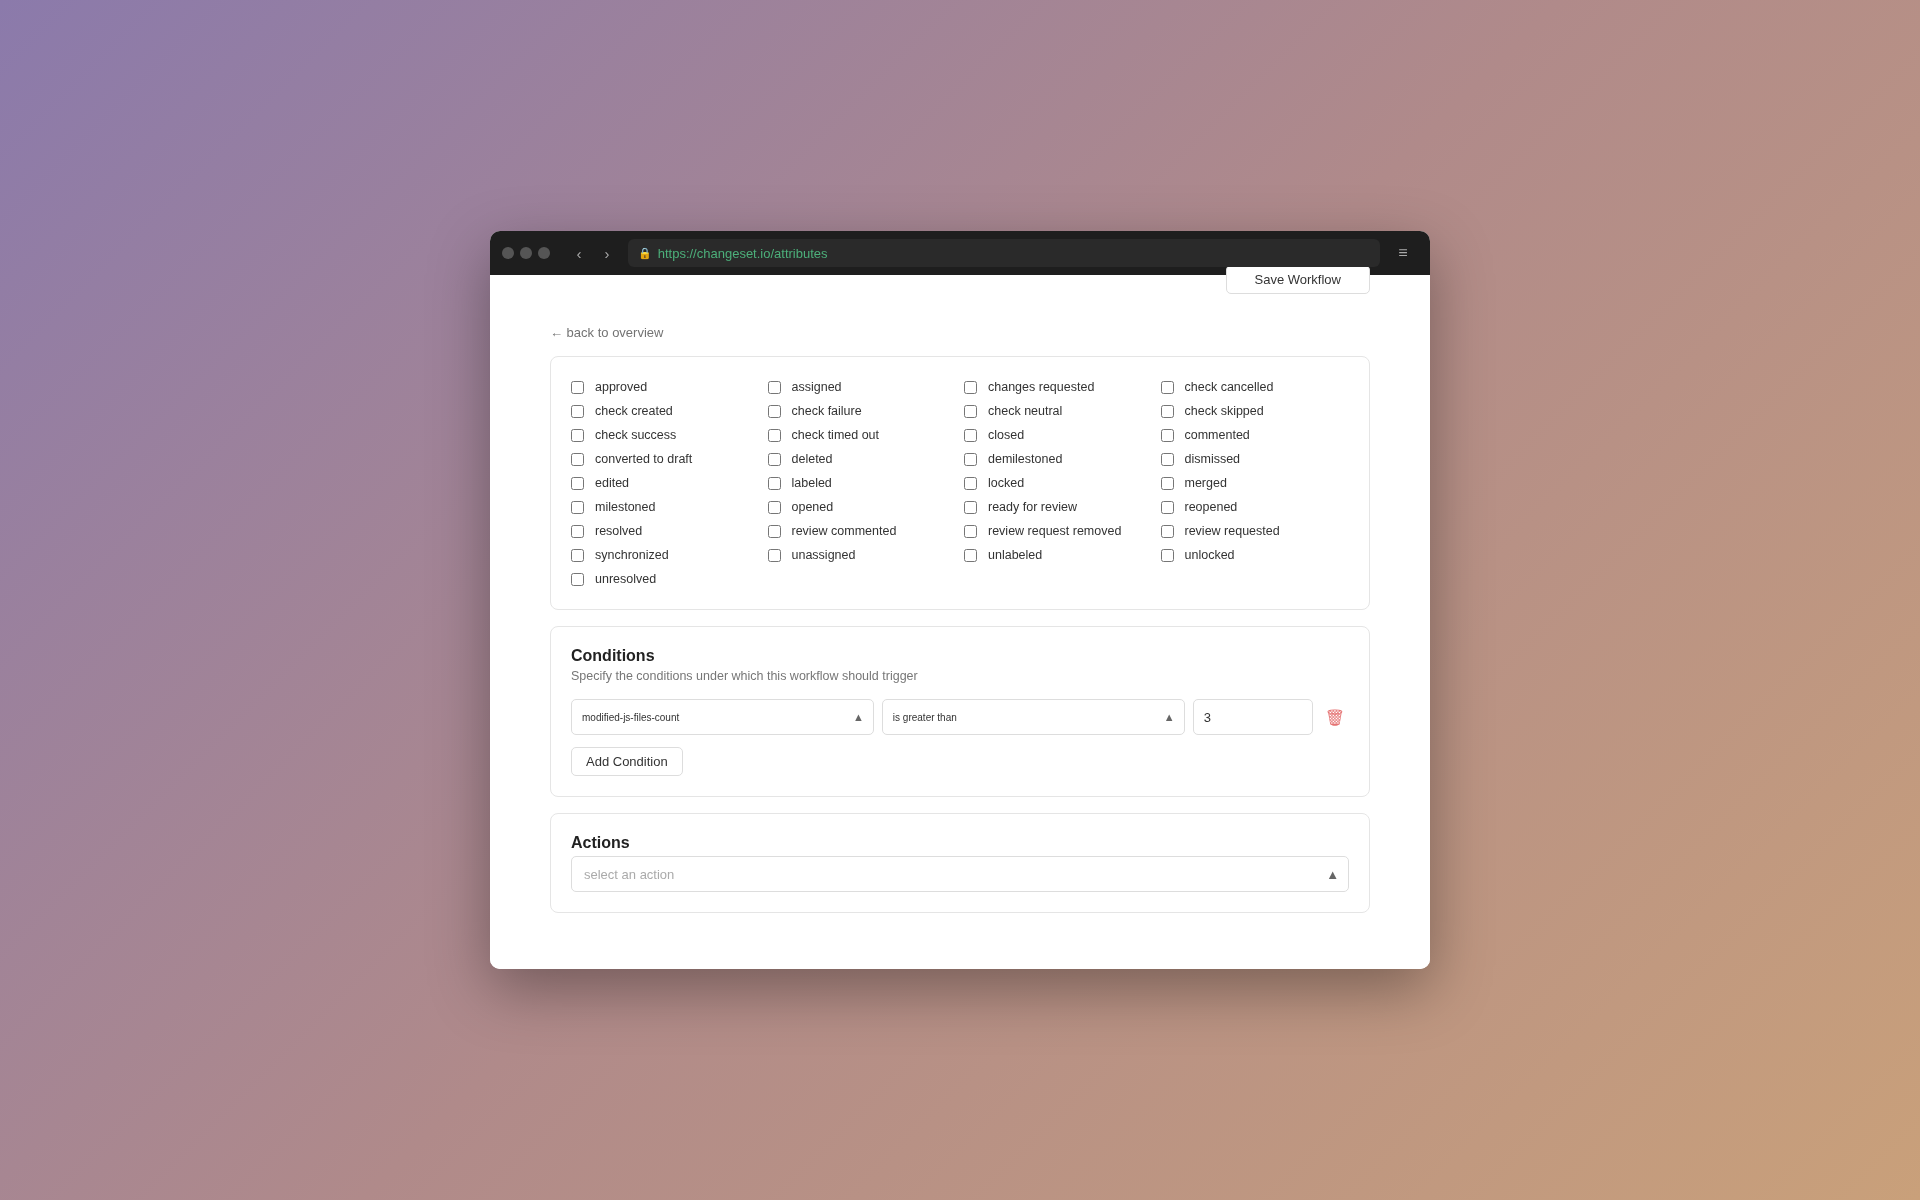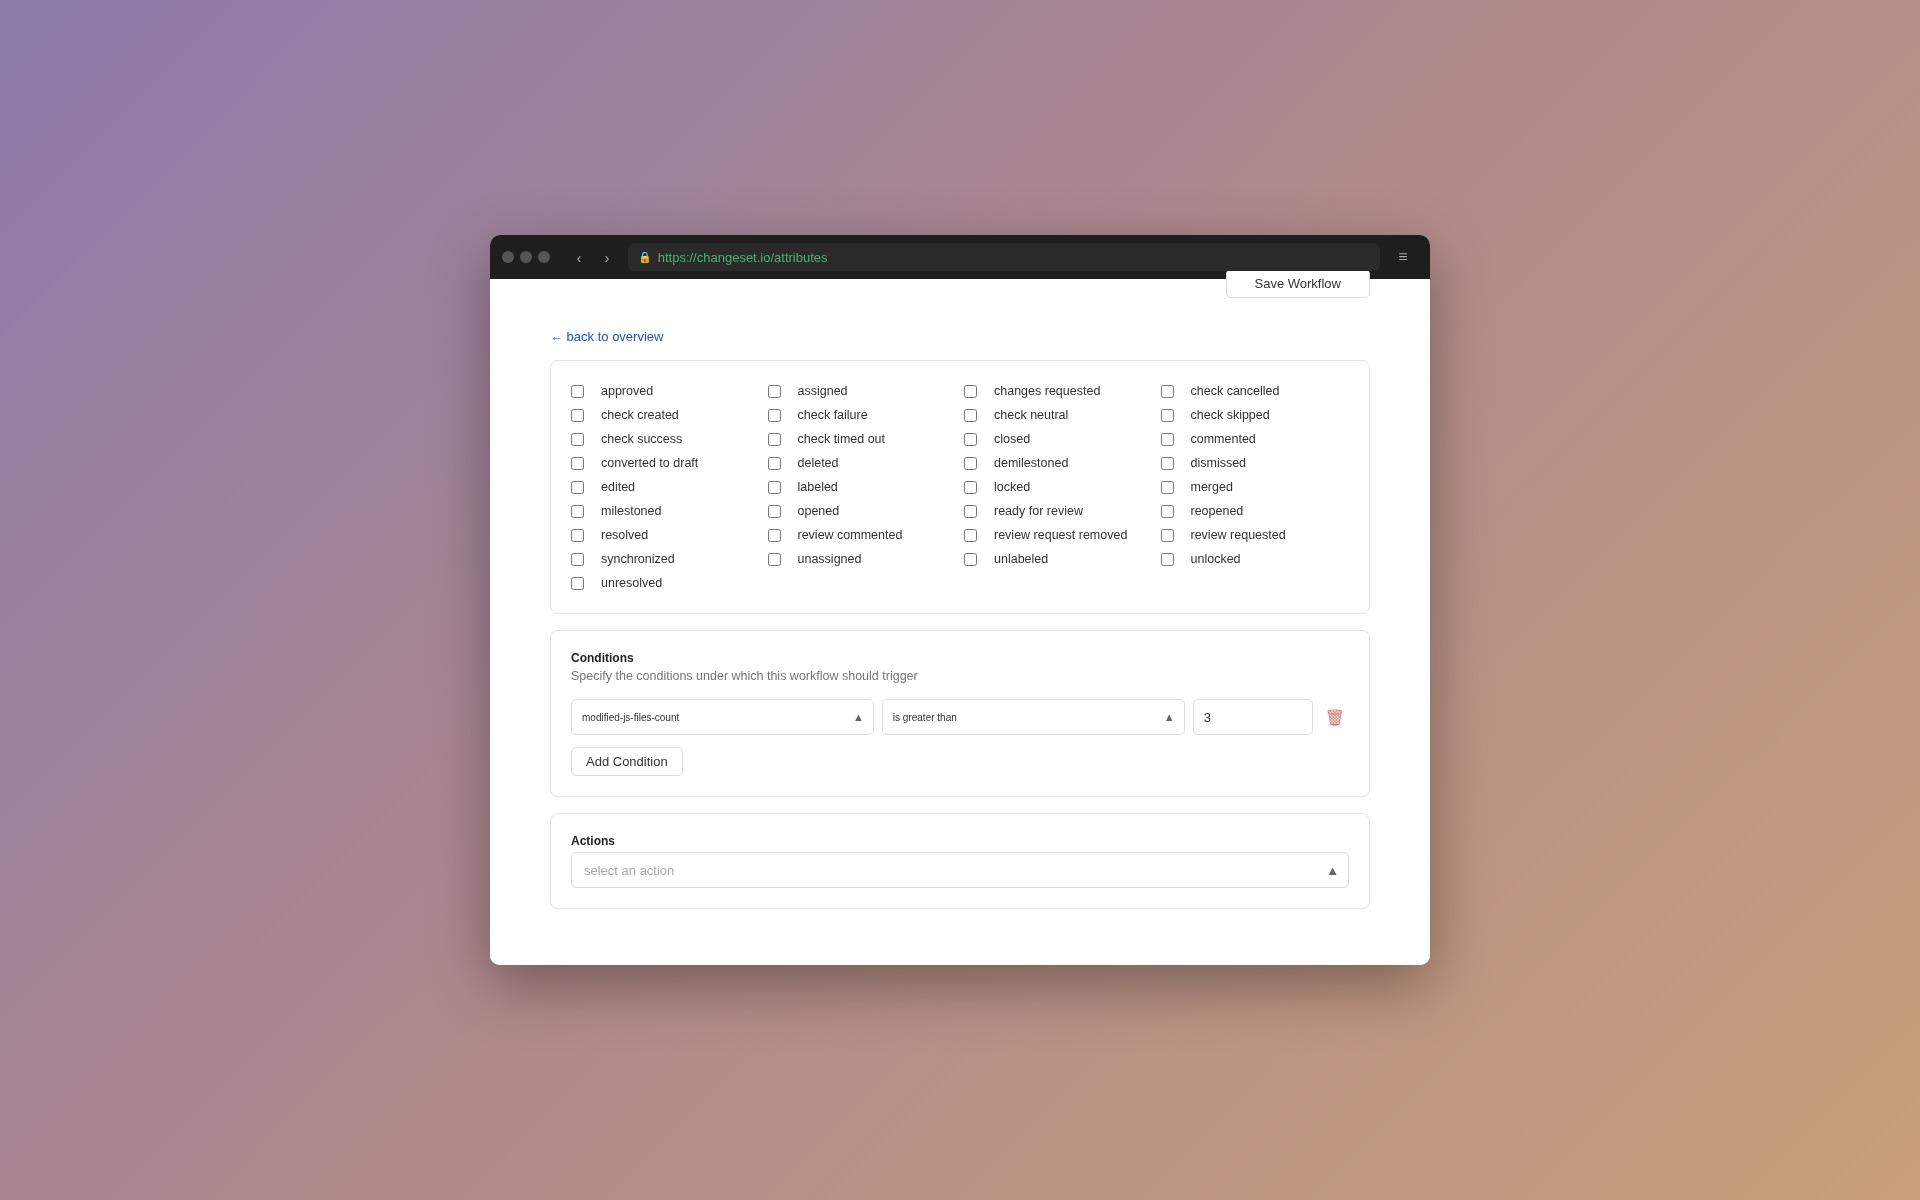--- a/index.html
+++ b/index.html
@@ -135,21 +135,21 @@
 
     
     .main-content {
       padding: 16px 60px 40px 60px;
     }
 
     .back-link {
       display: inline-flex;
       align-items: center;
       gap: 4px;
-      color: #1d4ed8;
+      color: #737373;
       font-size: 13px;
       text-decoration: none;
       margin-bottom: 16px;
       cursor: pointer;
       margin-top: 34px;
     }
 
     .save-workflow-btn {
       float: right;
       margin-top: -26px;
@@ -172,36 +172,36 @@
 
     .checkboxes-grid {
       display: grid;
       grid-template-columns: repeat(4, 1fr);
       gap: 4px 8px;
     }
 
     .checkbox-item {
       display: flex;
       align-items: center;
-      gap: 17px;
+      gap: 11px;
       padding: 3px 0;
       font-size: 12.5px;
       color: #333;
     }
 
     .checkbox-item input[type="checkbox"] {
       width: 13px;
       height: 13px;
       accent-color: #555;
       cursor: pointer;
     }
 
     
     .panel-title {
-      font-size: 12px;
+      font-size: 16px;
       font-weight: 600;
       color: #222;
       margin-bottom: 4px;
     }
 
     .panel-subtitle {
       font-size: 12.5px;
       color: #777;
       margin-bottom: 16px;
     }

